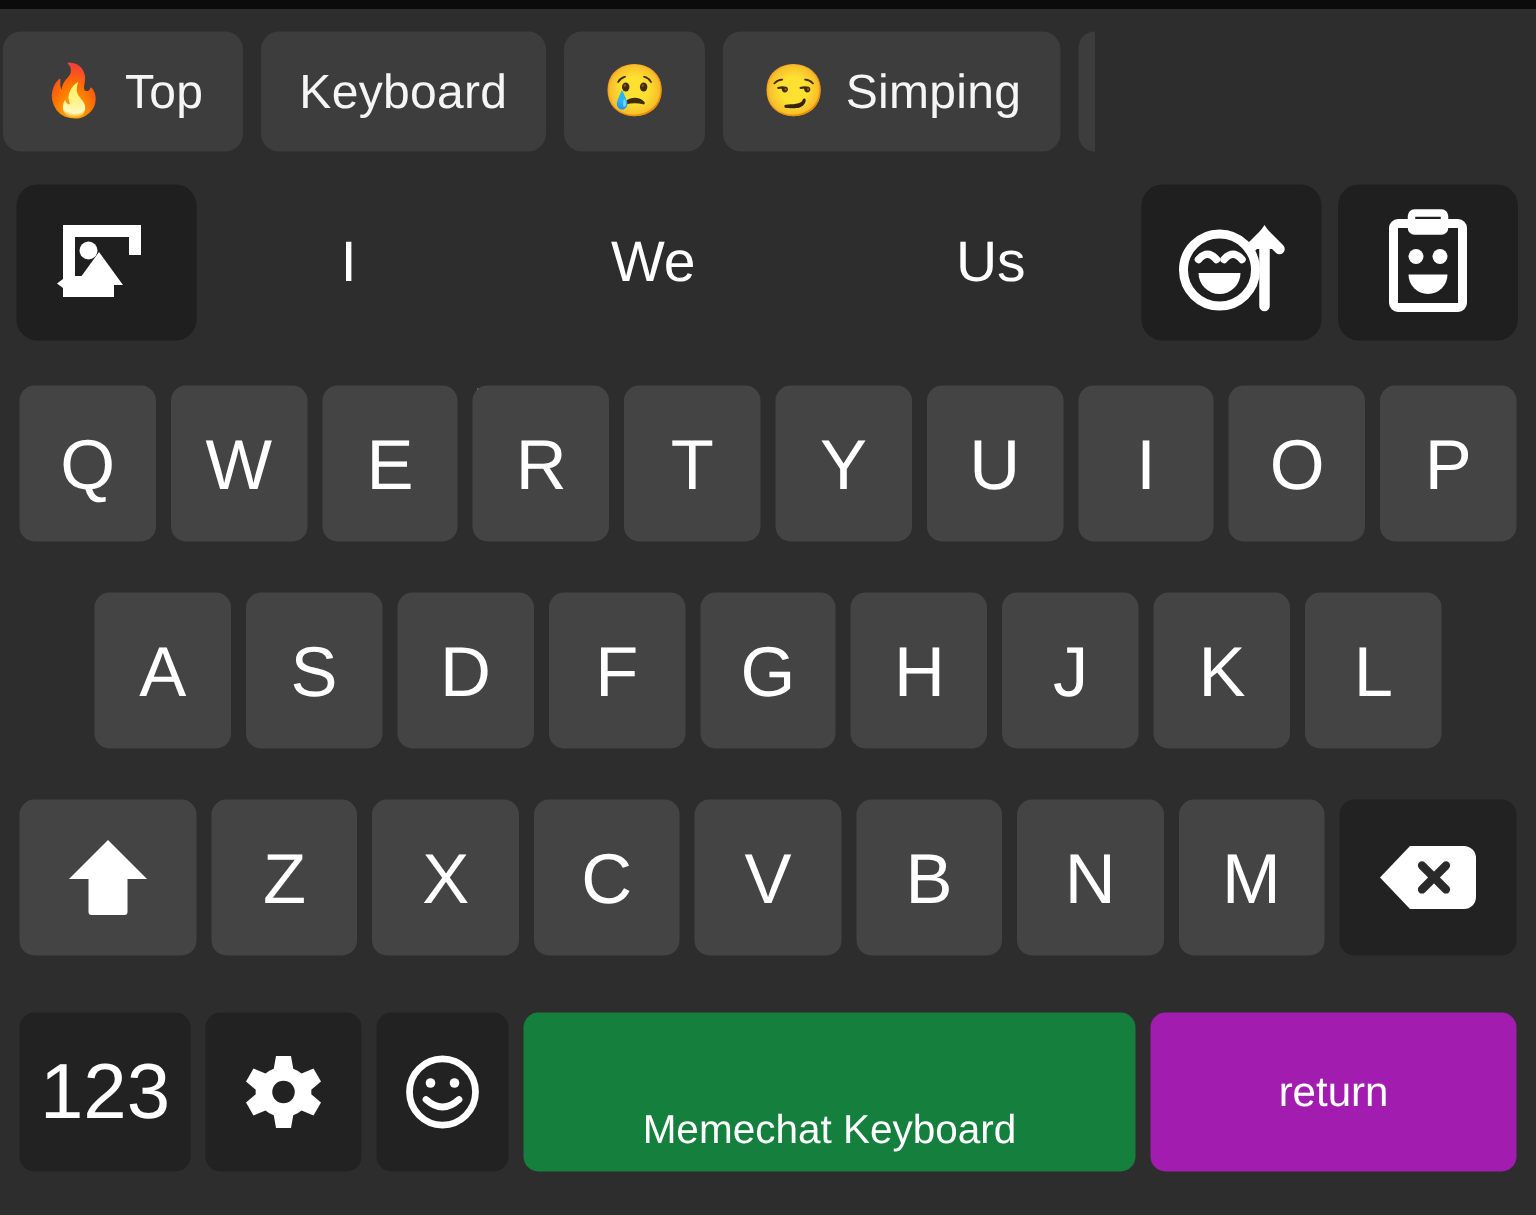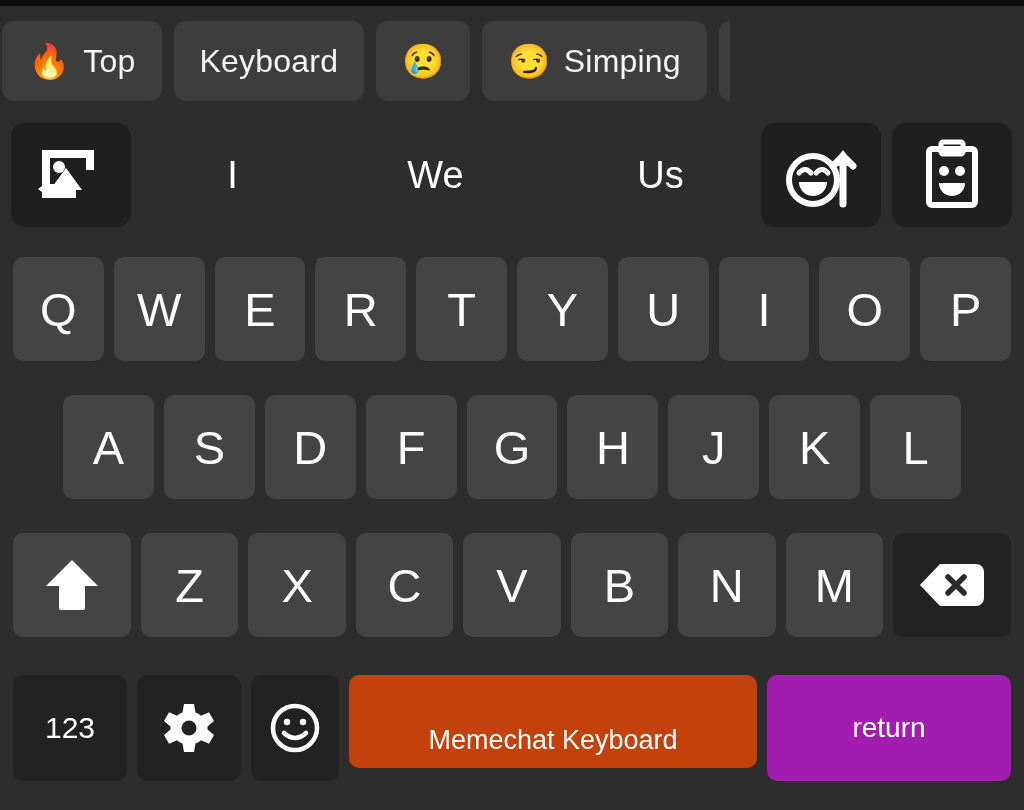--- a/index.html
+++ b/index.html
@@ -140,27 +140,27 @@
   #row-3 .letter { flex: 1 1 0; height: 104px; }
 
   .shift-key, .back-key {
     flex: 0 0 118px;
     height: 104px;
   }
   .shift-key { background: #444444; }
   .back-key  { background: #222222; }
 
   
-  #row-4 .k123 { flex: 0 0 114px; height: 106px; background: #222; font-size: 30px; }
+  #row-4 .k123 { flex: 0 0 114px; height: 106px; background: #222; font-size: 52px; }
   #row-4 .kgear { flex: 0 0 104px; height: 106px; background: #222; }
   #row-4 .kemoji { flex: 0 0 88px; height: 106px; background: #222; }
   #row-4 .kspace {
     flex: 1 1 auto;
-    height: 93px;
-    background: #c2410c;
+    height: 106px;
+    background: #15803d;
     position: relative;
     border-radius: 10px;
     margin: 0 5px;
   }
   #row-4 .kreturn { flex: 0 0 244px; height: 106px; background: #a21caf; font-size: 28px; }
 
   .space-label {
     position: absolute;
     left: 0; right: 0;
     bottom: 12px;

